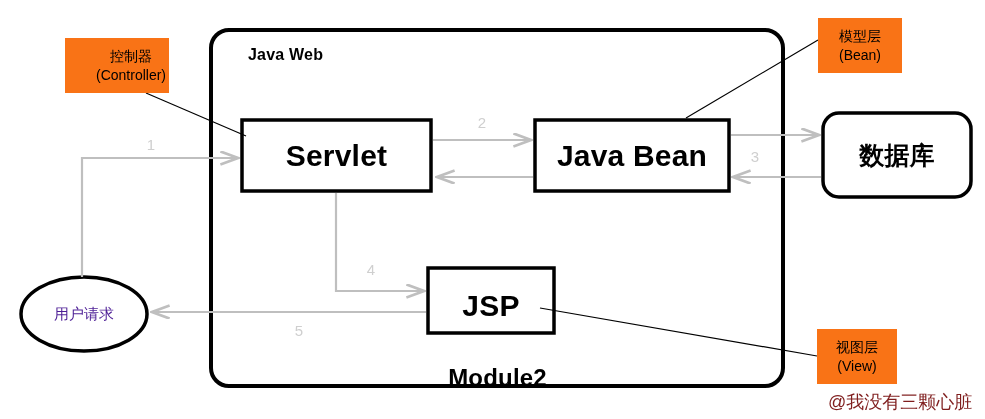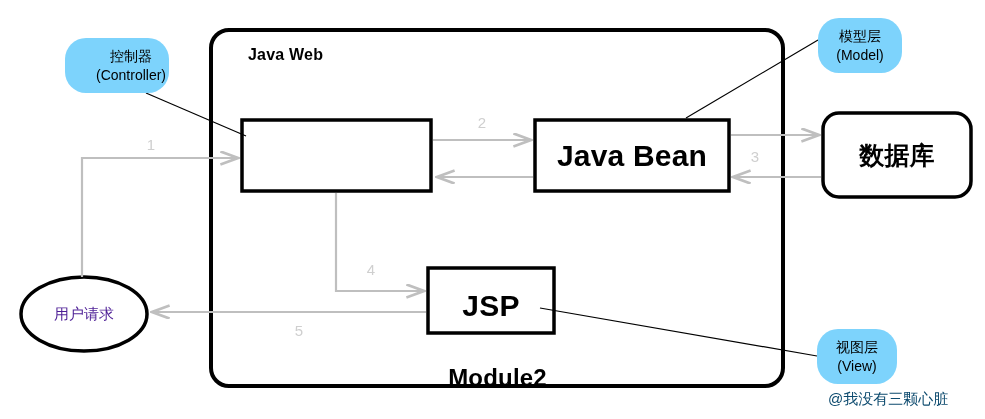--- a/index.html
+++ b/index.html
@@ -61,32 +61,31 @@
   }
   #module-caption {
     left: 415px; top: 352px; width: 165px; height: 40px;
     font-size: 24px;
     margin-top: 6px;
   }
 
   
   .annotation {
     position: absolute;
-    background: #7dd3fc;
+    background: #f97316;
     color: #000000;
     font-size: 14px;
     line-height: 1.35;
     text-align: center;
     display: flex;
     flex-direction: column;
     align-items: center;
     justify-content: center;
     padding: 2px 4px;
     box-sizing: border-box;
-    border-radius: 21px;
   }
   #annotation-controller { left: 65px;  top: 38px;  width: 104px; height: 55px; padding-left: 32px; }
   #annotation-model      { left: 818px; top: 18px;  width: 84px;  height: 55px; }
   #annotation-view       { left: 817px; top: 329px; width: 80px;  height: 55px; }
 
   
   .step-number {
     position: absolute;
     color: #cfcfcf;
     font-size: 15px;
@@ -97,22 +96,22 @@
   #step-2 { left: 473px; top: 114px; width: 18px; }
   #step-3 { left: 746px; top: 148px; width: 18px; }
   #step-4 { left: 362px; top: 261px; width: 18px; }
   #step-5 { left: 290px; top: 322px; width: 18px; }
 
   
   #watermark {
     position: absolute;
     left: 828px;
     top: 390px;
-    font-size: 15px;
-    color: #0c4a6e;
+    font-size: 18px;
+    color: #7f1d1d;
     white-space: nowrap;
     pointer-events: none;
   }
 </style>
 </head>
 <body>
 
 <div id="canvas">
 
   <svg id="svg-layer" viewBox="0 0 985 419" xmlns="http://www.w3.org/2000/svg">
@@ -150,37 +149,38 @@
 
     <line x1="146" y1="93" x2="246" y2="136" stroke="#000000" stroke-width="1.2"></line>
     <line x1="818" y1="40" x2="686" y2="118" stroke="#000000" stroke-width="1.2"></line>
     <line x1="817" y1="356" x2="540" y2="308" stroke="#000000" stroke-width="1.2"></line>
   </svg>
 
   <div class="node-text box-label" id="javaweb-caption">Java Web</div>
 
   <div class="node-text box-label" id="module-caption">Module2</div>
 
+  <div class="node-text box-label" id="servlet-label">Servlet</div>
 
   <div class="node-text box-label" id="javabean-label">Java Bean</div>
 
   <div class="node-text box-label" id="jsp-label">JSP</div>
 
   <div class="node-text box-label" id="database-label">数据库</div>
 
   <div class="node-text" id="user-request-label">用户请求</div>
 
   <div class="annotation" id="annotation-controller">
     <span>控制器</span>
     <span>(Controller)</span>
   </div>
 
   <div class="annotation" id="annotation-model">
     <span>模型层</span>
-    <span>(Model)</span>
+    <span>(Bean)</span>
   </div>
 
   <div class="annotation" id="annotation-view">
     <span>视图层</span>
     <span>(View)</span>
   </div>
 
   <div class="step-number" id="step-1">1</div>
   <div class="step-number" id="step-2">2</div>
   <div class="step-number" id="step-3">3</div>

